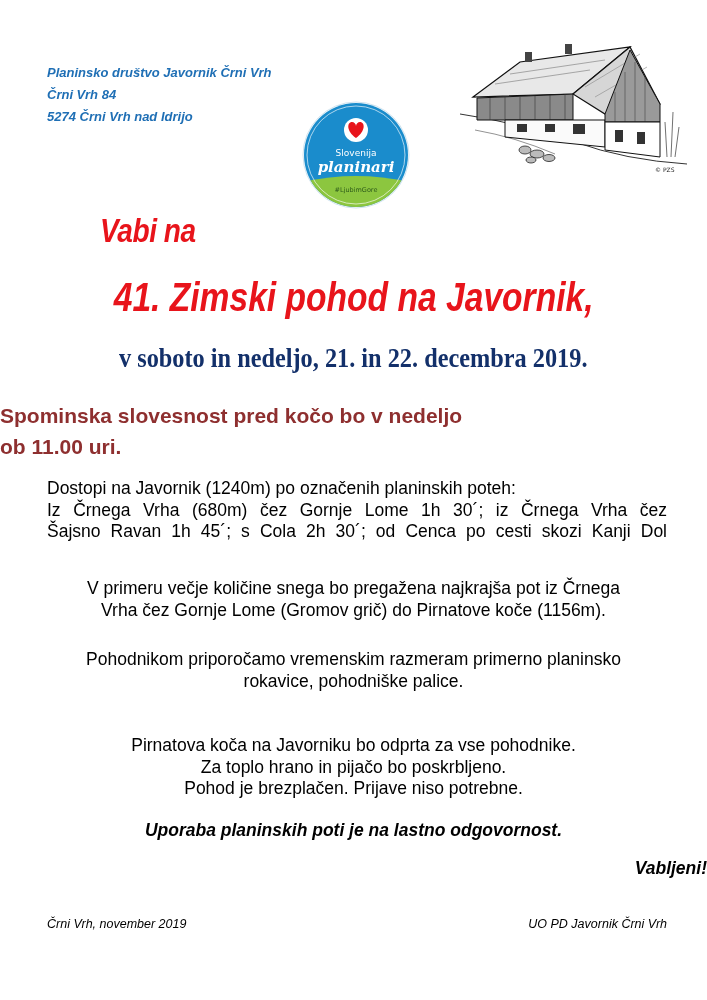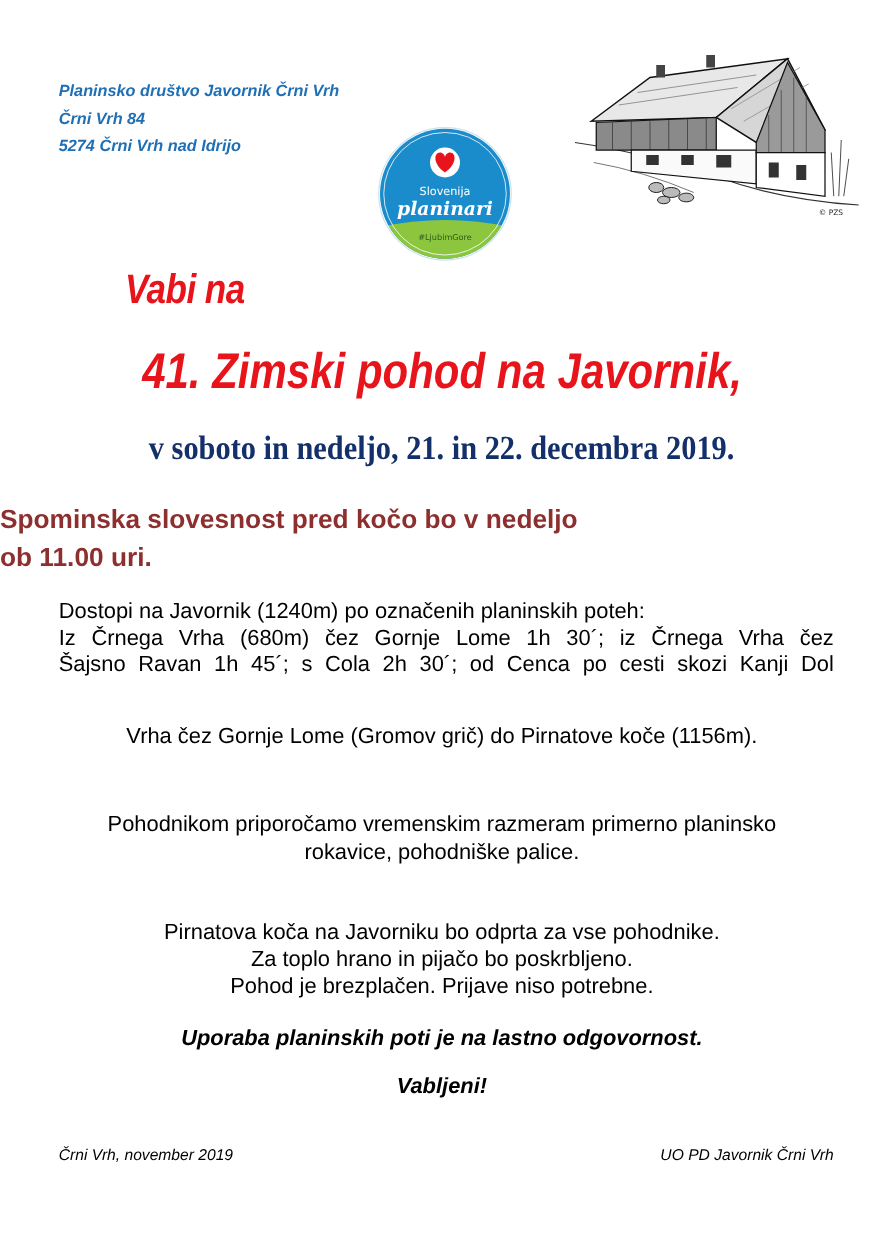--- a/index.html
+++ b/index.html
@@ -14,21 +14,21 @@
     .dates { left: 0; width: 707px; top: 343px; text-align: center; font-family: "Liberation Serif", serif; font-size: 27px; font-weight: bold; color: #13306a; }
     .dates span { display: inline-block; transform: scaleX(0.9); }
     .ceremony { left: 0; width: 707px; top: 400px; text-align: left; font-size: 21px; font-weight: bold; color: #8e2f2f; line-height: 31px; }
     .body-text { font-size: 17.5px; line-height: 21.5px; }
     .access { left: 47px; width: 620px; top: 478px; text-align: justify; text-align-last: left; }
     .center-block { left: 0; width: 707px; text-align: center; }
     .snow { top: 578px; }
     .gear { top: 649px; }
     .hut { top: 735px; }
     .resp { top: 820px; font-style: italic; font-weight: bold; }
-    .welcome { top: 858px; font-style: italic; font-weight: bold; }
+    .welcome { top: 858px; font-style: italic; font-weight: bold; text-align: right; }
     .footer { top: 917px; font-size: 12.5px; font-style: italic; }
     .footer-left { left: 47px; }
     .footer-right { right: 40px; }
     .line { display: block; }
   </style>
 </head>
 <body>
 
 <div class="abs org">
   <span class="line">Planinsko društvo Javornik Črni Vrh</span>
@@ -136,20 +136,21 @@
   <span class="line">ob 11.00 uri.</span>
 </div>
 
 <div class="abs body-text access">
   <span class="line" style="text-align:left">Dostopi na Javornik (1240m) po označenih planinskih poteh:</span>
   <span class="line" style="text-align:justify;text-align-last:justify">Iz Črnega Vrha (680m) čez Gornje Lome 1h 30´; iz Črnega Vrha čez</span>
   <span class="line" style="text-align:justify;text-align-last:justify">Šajsno Ravan 1h 45´; s Cola 2h 30´; od Cenca po cesti skozi Kanji Dol</span>
 </div>
 
 <div class="abs body-text center-block snow">
+  <span class="line">V primeru večje količine snega bo pregažena najkrajša pot iz Črnega</span>
   <span class="line">Vrha čez Gornje Lome (Gromov grič) do Pirnatove koče (1156m).</span>
 </div>
 
 <div class="abs body-text center-block gear">
   <span class="line">Pohodnikom priporočamo vremenskim razmeram primerno planinsko</span>
   <span class="line">rokavice, pohodniške palice.</span>
 </div>
 
 <div class="abs body-text center-block hut">
   <span class="line">Pirnatova koča na Javorniku bo odprta za vse pohodnike.</span>

